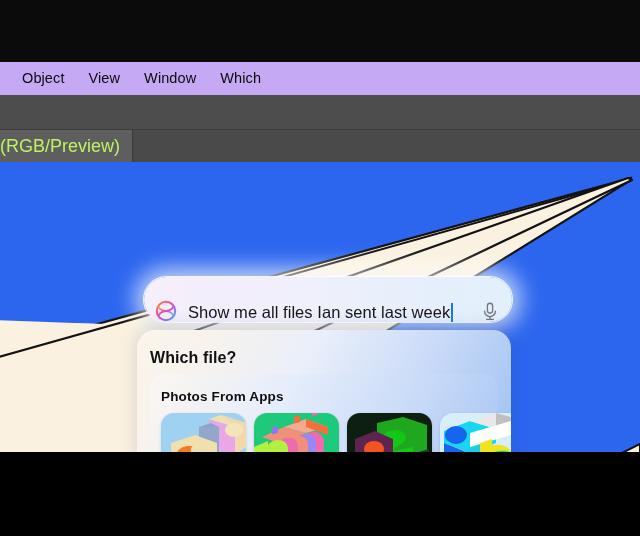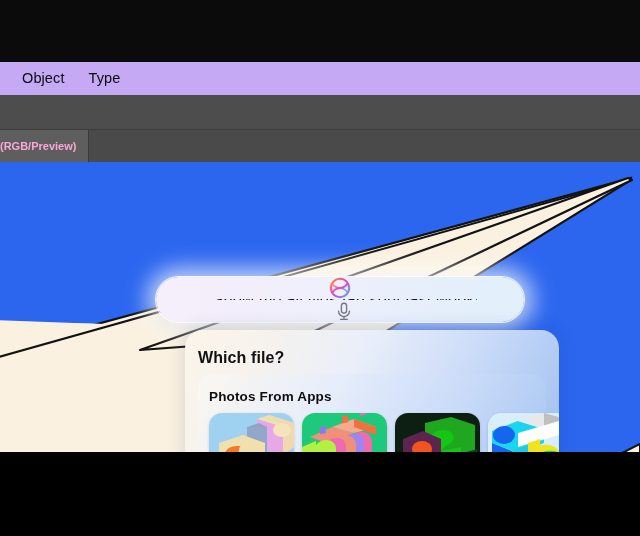--- a/index.html
+++ b/index.html
@@ -28,39 +28,39 @@
   .tabstrip {
     position:absolute; left:0; top:130px; width:640px; height:32px;
     background:#4a4a4a;
   }
   .doc-tab {
     position:absolute; left:-12px; top:130px; height:32px;
     background:#5e5e5e; border-right:1px solid #3a3a3a;
     display:flex; align-items:center; padding:0 12px;
   }
   .doc-tab-label {
-    font-size:11px; color:#f9a8d4; font-weight:bold; white-space:nowrap;
+    font-size:18px; color:#bef264; font-weight:normal; white-space:nowrap;
   }
 
   
   .canvas {
     position:absolute; left:0; top:162px; width:640px; height:374px;
     overflow:hidden;
   }
   .canvas svg { display:block; }
 
   
   .searchbar {
-    position:absolute; left:156px; top:277px; width:368px; height:45px;
+    position:absolute; left:144px; top:277px; width:368px; height:45px;
     border-radius:23px;
     background:linear-gradient(100deg,#f6effc 0%,#f3eefb 22%,#eef0fb 48%,#e6effb 72%,#e2f0fb 100%);
     box-shadow:0 0 0 1px rgba(255,255,255,0.85),
                0 0 22px 9px rgba(255,255,255,0.72),
                0 6px 16px rgba(30,60,140,0.18);
-    display:flex; align-items:center; padding:0 12px 0 11px;flex-direction:column;
+    display:flex; align-items:flex-end; padding:0 12px 0 11px;
   }
   .sb-icon { width:22px; height:22px; flex:0 0 22px; position:relative; }
   .sb-text-wrap {
     flex:1 1 auto; display:flex; align-items:center; margin-left:11px;
     overflow:hidden;
   }
   .sb-text {
     font-size:16.5px; color:#16161a; white-space:nowrap; letter-spacing:0.05px;
   }
   .caret {
@@ -70,21 +70,20 @@
   .sb-mic { width:20px; height:22px; flex:0 0 20px; margin-left:8px; opacity:.72; }
 
   
   .panel {
     position:absolute; left:137px; top:330px; width:374px; height:206px;
     border-radius:18px 18px 0 0;
     background:linear-gradient(118deg,
        #fbf5ea 0%, #f7f2ec 16%, #eaeffa 38%, #ccdcf8 62%, #a8c6f3 85%, #9cbdf1 100%);
     box-shadow:0 -2px 18px rgba(20,50,120,0.16);
     overflow:hidden;
-    margin-left:48px;
   }
   .panel-title {
     font-size:16px; font-weight:bold; color:#111114;
     padding:19px 0 0 13px; letter-spacing:0.1px;
   }
   .card {
     position:absolute; left:13px; top:44px; width:348px; height:151px;
     border-radius:14px 14px 0 0;
     background:linear-gradient(125deg, rgba(255,255,255,0.30) 0%, rgba(214,228,250,0.42) 45%, rgba(168,198,243,0.30) 100%);
   }
@@ -103,21 +102,23 @@
 </style>
 </head>
 <body>
 
 <div id="app">
 
   <div class="titlebar"></div>
 
   <div class="menubar">
     <div class="menu-item">Object</div>
-    <div class="menu-item">Type</div>
+    <div class="menu-item">View</div>
+    <div class="menu-item">Window</div>
+    <div class="menu-item">Which</div>
   </div>
 
   <div class="toolbar"></div>
 
   <div class="tabstrip"></div>
   <div class="doc-tab">
     <span class="doc-tab-label">(RGB/Preview)</span>
   </div>
 
   <div class="canvas">

